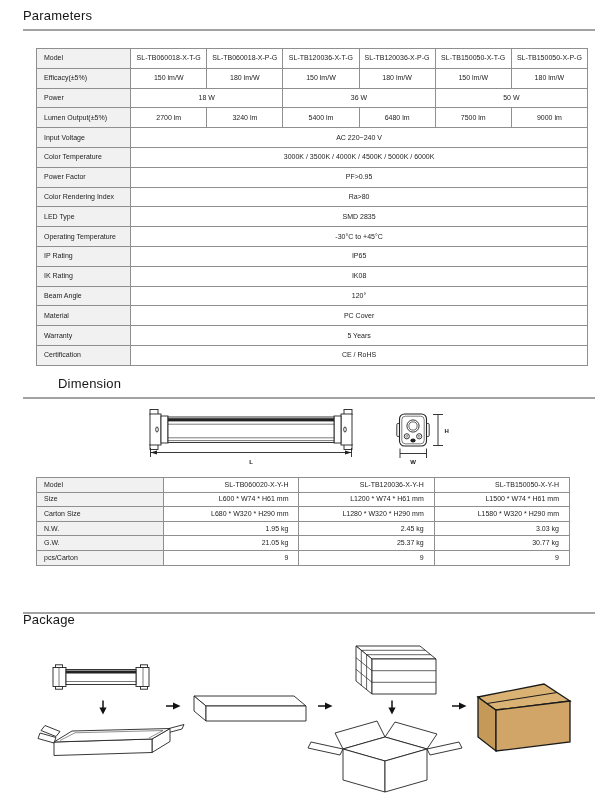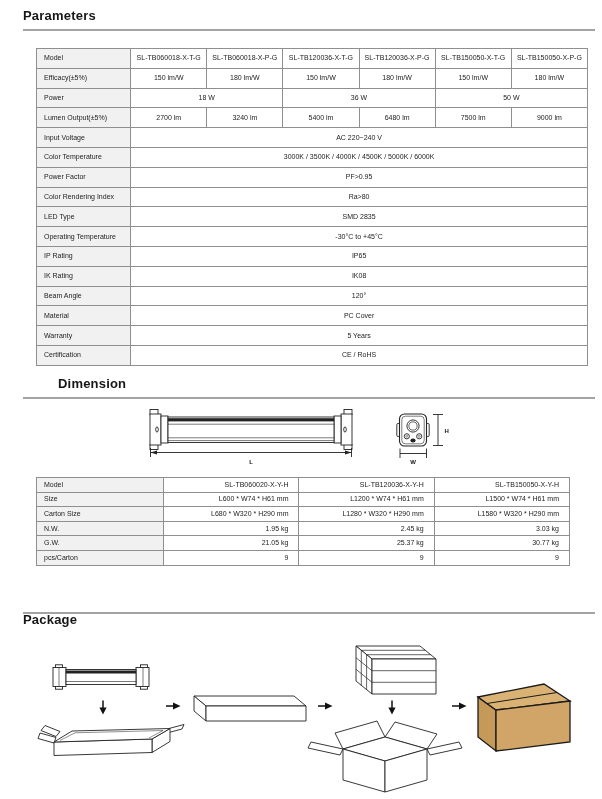--- a/index.html
+++ b/index.html
@@ -1,18 +1,18 @@
 <!DOCTYPE html>
 <html><head>
 <meta charset="utf-8">
 <style>
   html,body{margin:0;padding:0;background:#fff;}
   .page{position:relative;width:602px;height:799px;background:#ffffff;
         font-family:"Liberation Sans",sans-serif;color:#1a1a1a;overflow:hidden;}
-  .sec-title{position:absolute;left:23px;font-size:13px;font-weight:bold;color:#161616;letter-spacing:.2px;}
+  .sec-title{position:absolute;left:23px;font-size:13px;font-weight:normal;color:#161616;letter-spacing:.2px;}
   .rule{position:absolute;left:23px;width:572px;height:2px;background:#a3a3a3;}
   table{border-collapse:collapse;table-layout:fixed;}
   .spec-table{position:absolute;border:1px solid #6f6f6f;}
   .ptable{left:36px;top:48px;width:552px;}
   .dtable{left:36px;top:477px;width:534px;}
   td{border:1px solid #8f8f8f;font-size:7px;line-height:8px;overflow:hidden;white-space:nowrap;padding:0;color:#1c1c1c;}
   .ptable td{height:18.8px;}
   .dtable td{height:13.6px;}
   td.lbl{background:#f1f1f1;text-align:left;padding-left:7px;}
   td.val-c{text-align:center;}

